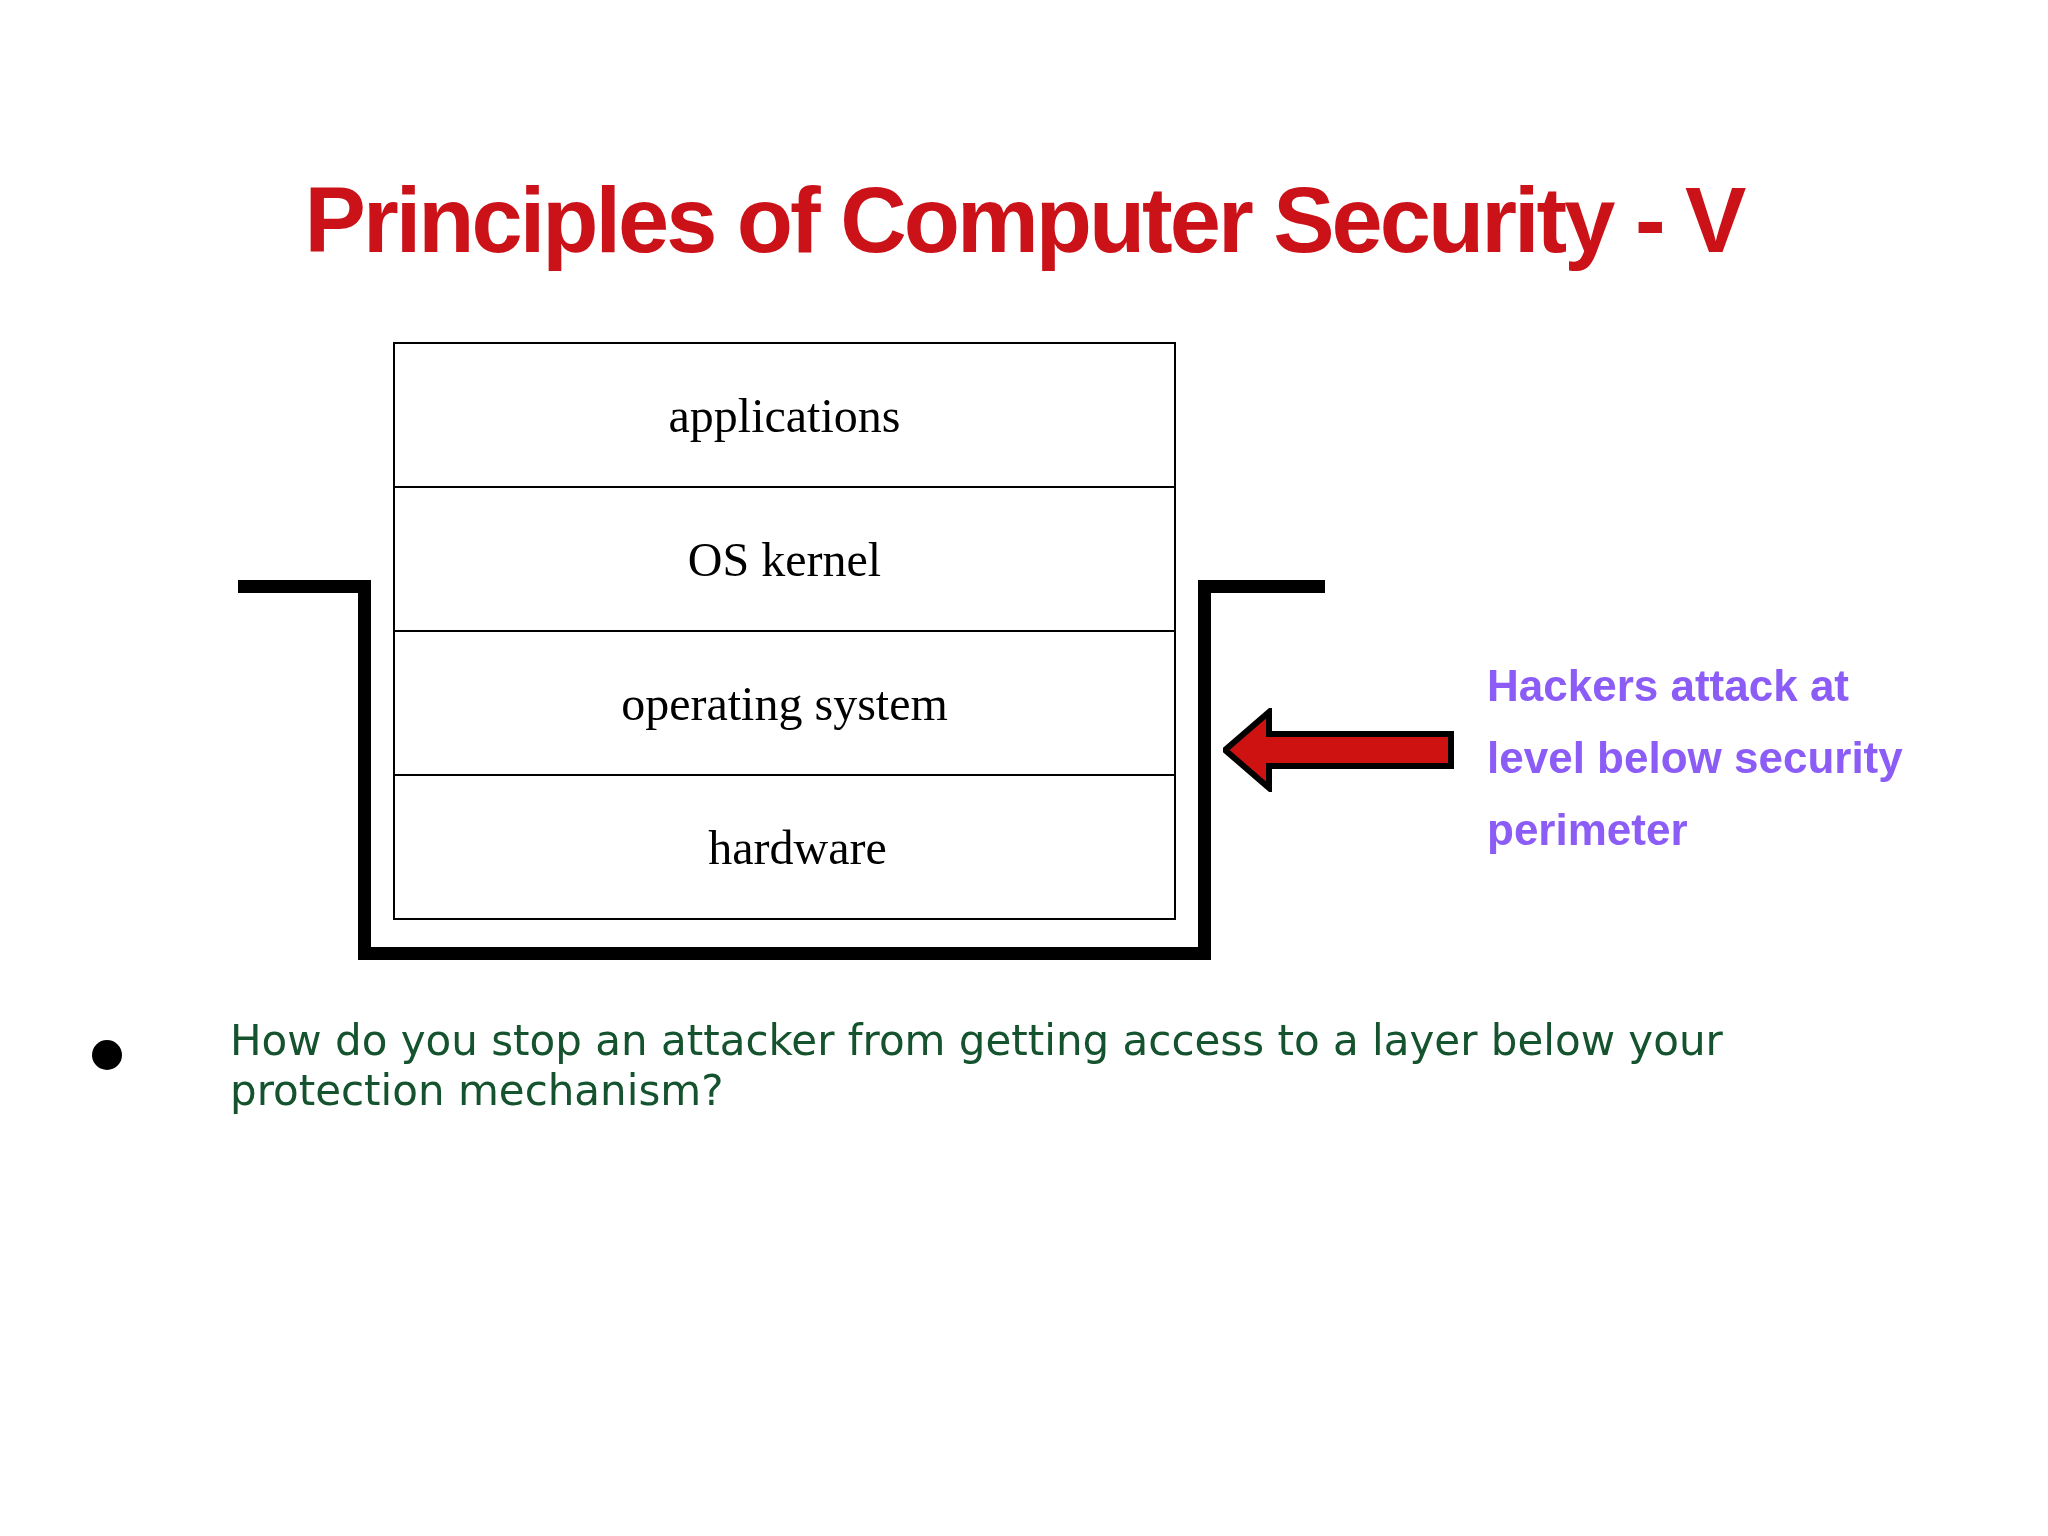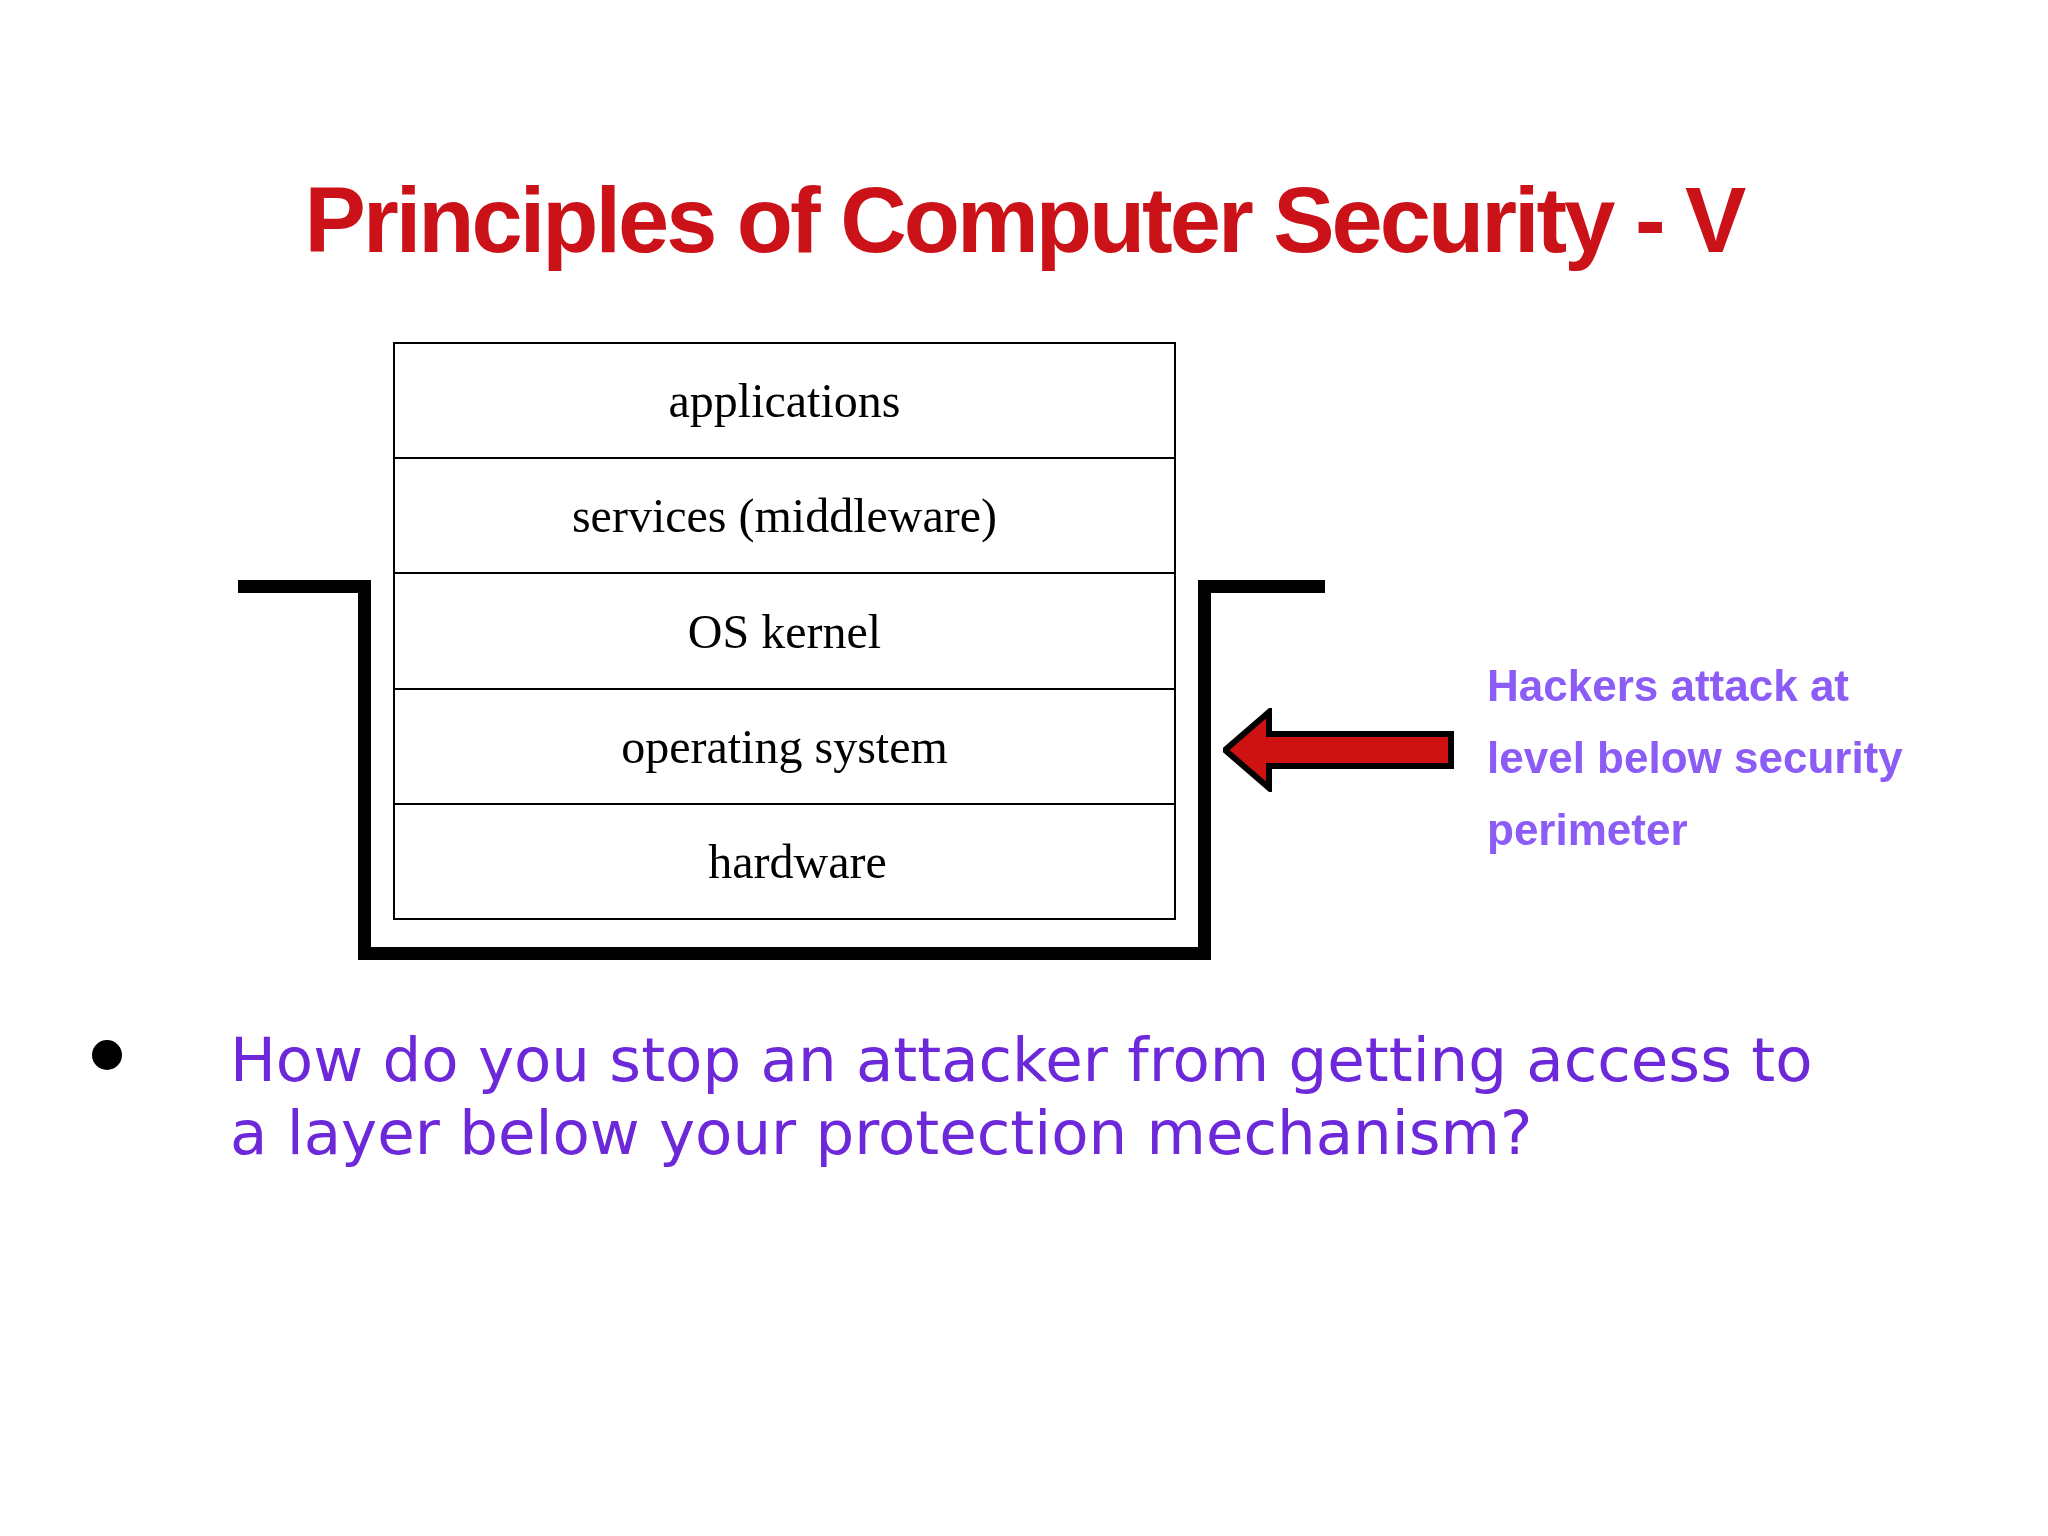--- a/index.html
+++ b/index.html
@@ -56,35 +56,34 @@
     color:#8b5cf6;
   }
   
   .bullets{position:absolute;left:92px;top:1016px;width:1870px;}
   .bullet-item{display:flex;align-items:flex-start;margin-bottom:26px;}
   .bullet-dot{
     flex:none;width:30px;height:30px;border-radius:50%;
     background:#000;margin-top:24px;
   }
   .bullet-text{
-    margin:8px 0 0 108px;width:1600px;
+    margin:0 0 0 108px;width:1600px;
     font-family:"DejaVu Sans", sans-serif;
-    font-size:61px;line-height:1.19;color:#6d28d9;
+    font-size:42px;line-height:1.19;color:#14532d;
   }
 </style>
 </head>
 <body>
 
 <div class="slide">
 
   <h1 class="title" style="color:#CC1219;">Principles of Computer Security - V</h1>
 
   <div class="stack">
     <div class="layer">applications</div>
-    <div class="layer">services (middleware)</div>
     <div class="layer">OS kernel</div>
     <div class="layer">operating system</div>
     <div class="layer">hardware</div>
   </div>
 
   <div class="seg seg-left-stub"></div>
   <div class="seg seg-left-vert"></div>
   <div class="seg seg-bottom"></div>
   <div class="seg seg-right-vert"></div>
   <div class="seg seg-right-stub"></div>

